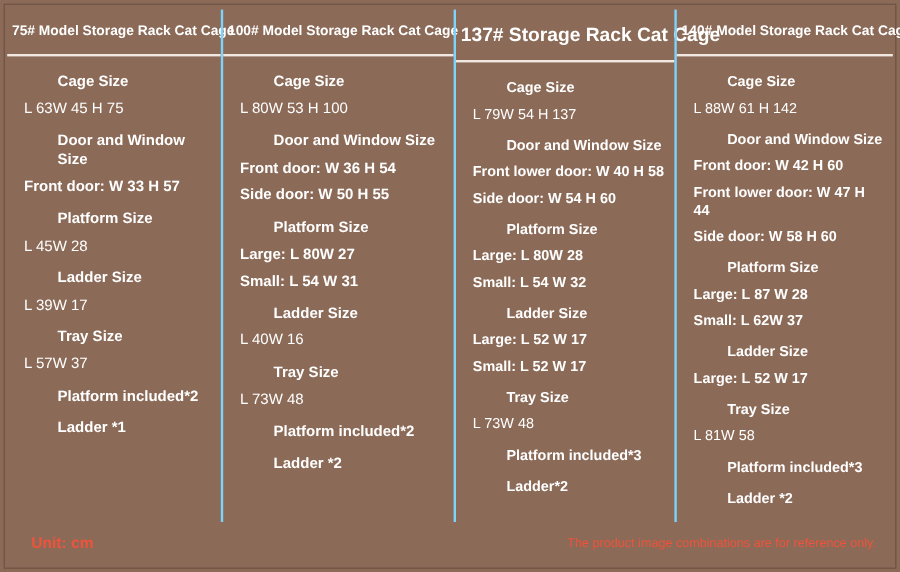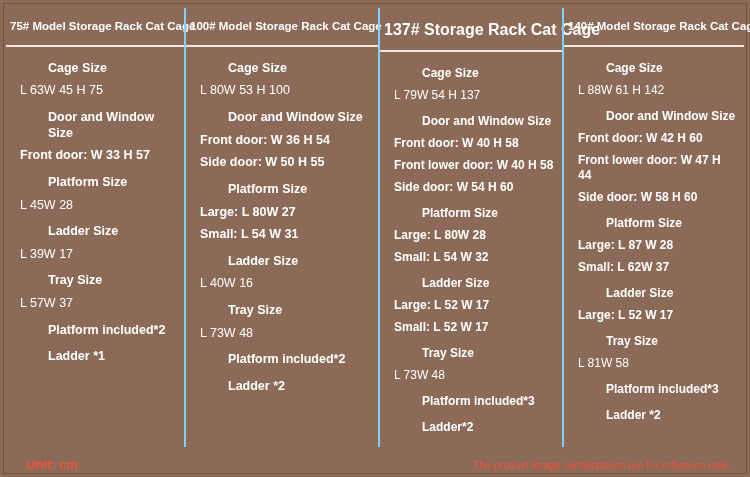--- a/index.html
+++ b/index.html
@@ -165,21 +165,20 @@
         <div class="line head">Ladder *2</div>
       </div>
     </div>
 
     <div class="col c2">
       <div class="col-head">137# Storage Rack Cat Cage</div>
       <div class="col-body">
         <div class="line head">Cage Size</div>
         <div class="line val">L 79W 54 H 137</div>
         <div class="line head">Door and Window Size</div>
-        <div class="line valb">Front door: W 40 H 58</div>
         <div class="line valb">Front lower door: W 40 H 58</div>
         <div class="line valb">Side door: W 54 H 60</div>
         <div class="line head">Platform Size</div>
         <div class="line valb">Large: L 80W 28</div>
         <div class="line valb">Small: L 54 W 32</div>
         <div class="line head">Ladder Size</div>
         <div class="line valb">Large: L 52 W 17</div>
         <div class="line valb">Small: L 52 W 17</div>
         <div class="line head">Tray Size</div>
         <div class="line val">L 73W 48</div>

